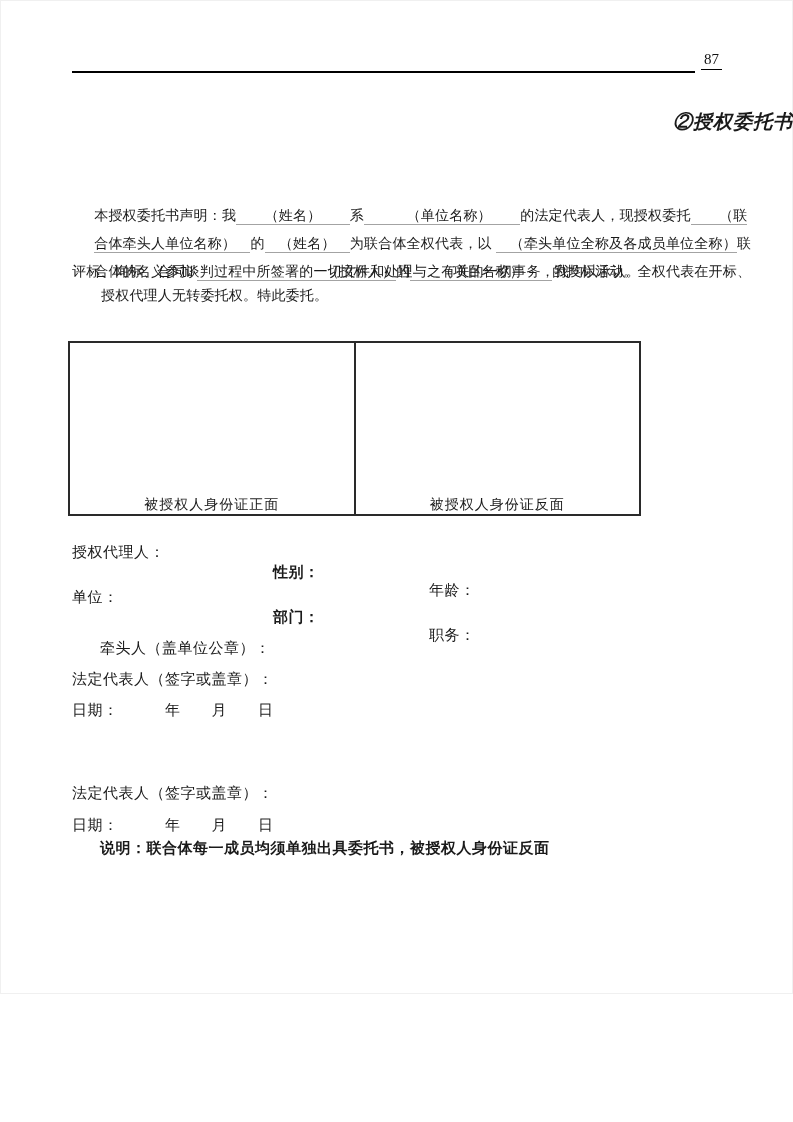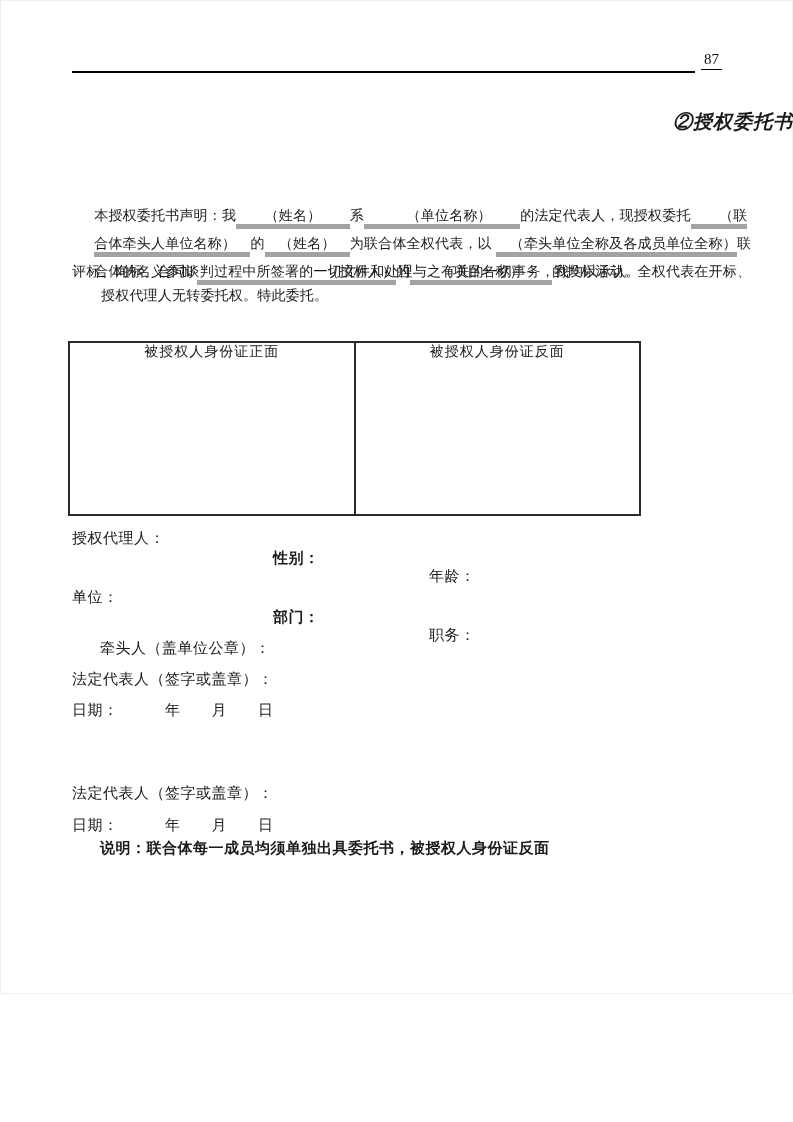--- a/index.html
+++ b/index.html
@@ -14,32 +14,32 @@
     border-bottom:1px solid #000; padding:0 3px 1px 3px; line-height:18px;
   }
   .title {
     position:absolute; left:0; top:109px; width:100%; margin:0;
     text-align:right; font-size:19px; font-weight:bold; letter-spacing:1px;font-style:italic;
   }
   .para { position:absolute; left:72px; width:660px; font-size:14px; }
   .p1 { top:174px; }
   .p2 { top:282px; padding-left:29px; }
   .line { white-space:pre; height:28px; line-height:28px; letter-spacing:0.2px; }
-  .u { border-bottom:5px solid #a3a3a3; padding-bottom:1px; }
+  .u { border-bottom:1px solid #a3a3a3; padding-bottom:1px; }
   .id-box {
     position:absolute; left:68px; top:341px; width:569px; height:171px;
     border:2px solid #2a2a2a; display:flex; background:#fff;
   }
-  .id-cell { flex:1; display:flex; align-items:flex-start; justify-content:center; font-size:14px; letter-spacing:1px; }
+  .id-cell { flex:1; display:flex; align-items:flex-end; justify-content:center; font-size:14px; letter-spacing:1px; }
   .id-cell.front { border-right:2px solid #2a2a2a; }
   .form-row { position:absolute; left:72px; width:660px; height:20px; line-height:20px; font-size:15px; letter-spacing:0.5px; white-space:pre; }
   .form-row .c1 { position:absolute; left:0; }
   .form-row .c2 { position:absolute; left:201px;font-weight:bold; }
   .form-row .c3 { position:absolute; left:357px;font-family:Liberation Mono, monospace; }
-  .r-agent  { top:508px; }
+  .r-agent  { top:522px; }
   .r-unit   { top:567px;text-align:right; }
   .r-lead1  { top:618px;margin-left:28px; }
   .r-lead2  { top:649px; }
   .r-lead3  { top:680px; }
   .r-mem1   { top:731px; }
   .r-mem2   { top:763px; }
   .r-mem3   { top:795px; }
   .note { position:absolute; left:100px; top:839px; font-size:15px; font-weight:bold; letter-spacing:0.5px; white-space:pre; }
 </style>
 </head>

